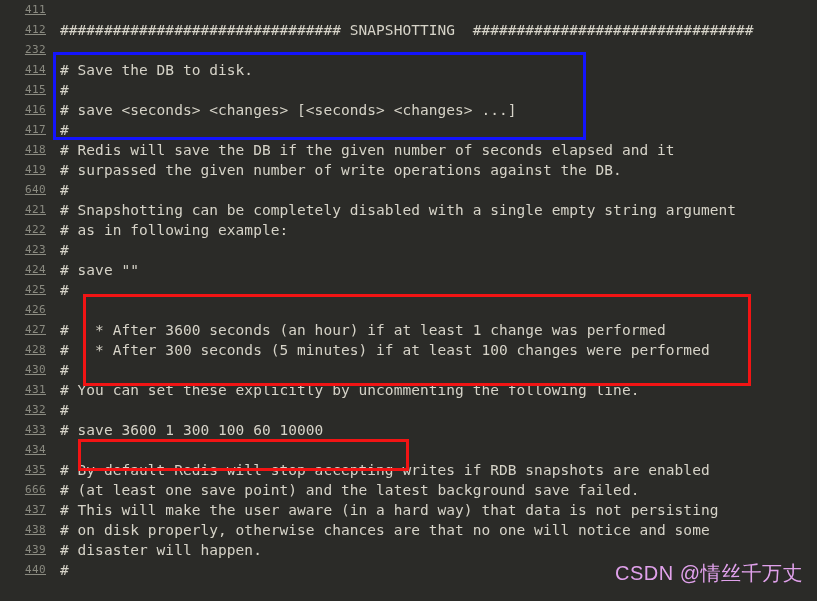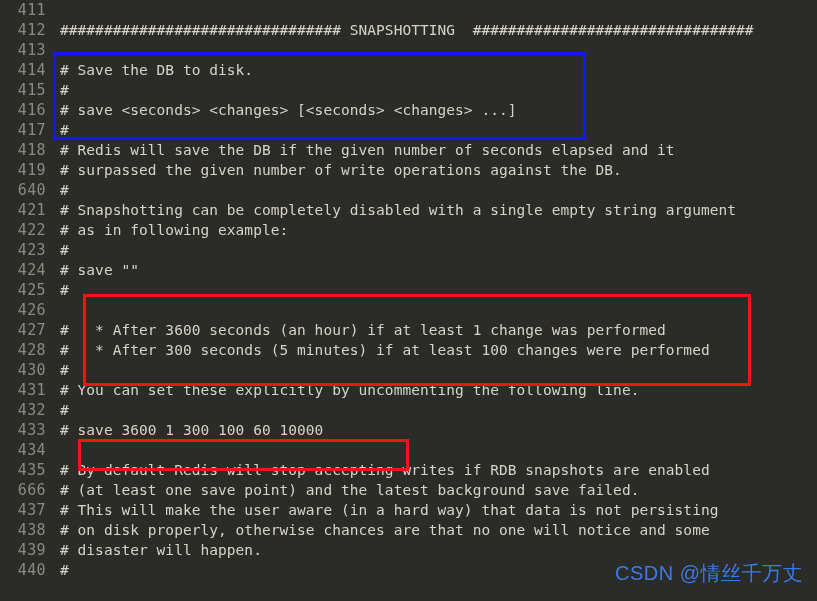--- a/index.html
+++ b/index.html
@@ -32,24 +32,25 @@
     display: flex;
     align-items: center;
     white-space: pre;
   }
 
   .line-no {
     width: 46px;
     min-width: 46px;
     text-align: right;
     color: #8a8a80;
-    font-size: 15px;
+    font-size: 11px;
     font-family: "DejaVu Sans Mono", "Liberation Mono", monospace;
     letter-spacing: 0.4px;
     user-select: none;
+    text-decoration: underline;
   }
 
   .line-code {
     margin-left: 14px;
     color: #d6d3c8;
     font-size: 14.5px;
     font-family: "DejaVu Sans Mono", "Liberation Mono", monospace;
     letter-spacing: 0.05px;
     white-space: pre;
   }
@@ -80,39 +81,39 @@
     width: 331px;
     height: 32px;
     border: 3px solid #f21414;
   }
 
   
   #watermark {
     position: absolute;
     right: 14px;
     bottom: 14px;
-    color: #3b82f6;
+    color: #f0abfc;
     font-size: 20px;
     font-family: "Liberation Sans", "DejaVu Sans", sans-serif;
     opacity: 0.92;
     letter-spacing: 0.5px;
     user-select: none;
     white-space: pre;
   }
 </style>
 </head>
 <body>
 
 <div id="screenshot">
 
   <div id="editor">
 
   <div class="code-line"><span class="line-no">411</span><span class="line-code"></span></div>
       <div class="code-line"><span class="line-no">412</span><span class="line-code">################################ SNAPSHOTTING  ################################</span></div>
-      <div class="code-line"><span class="line-no">413</span><span class="line-code"></span></div>
+      <div class="code-line"><span class="line-no">232</span><span class="line-code"></span></div>
       <div class="code-line"><span class="line-no">414</span><span class="line-code"># Save the DB to disk.</span></div>
       <div class="code-line"><span class="line-no">415</span><span class="line-code">#</span></div>
       <div class="code-line"><span class="line-no">416</span><span class="line-code"># save &lt;seconds&gt; &lt;changes&gt; [&lt;seconds&gt; &lt;changes&gt; ...]</span></div>
       <div class="code-line"><span class="line-no">417</span><span class="line-code">#</span></div>
       <div class="code-line"><span class="line-no">418</span><span class="line-code"># Redis will save the DB if the given number of seconds elapsed and it</span></div>
       <div class="code-line"><span class="line-no">419</span><span class="line-code"># surpassed the given number of write operations against the DB.</span></div>
       <div class="code-line"><span class="line-no">640</span><span class="line-code">#</span></div>
       <div class="code-line"><span class="line-no">421</span><span class="line-code"># Snapshotting can be completely disabled with a single empty string argument</span></div>
       <div class="code-line"><span class="line-no">422</span><span class="line-code"># as in following example:</span></div>
       <div class="code-line"><span class="line-no">423</span><span class="line-code">#</span></div>

